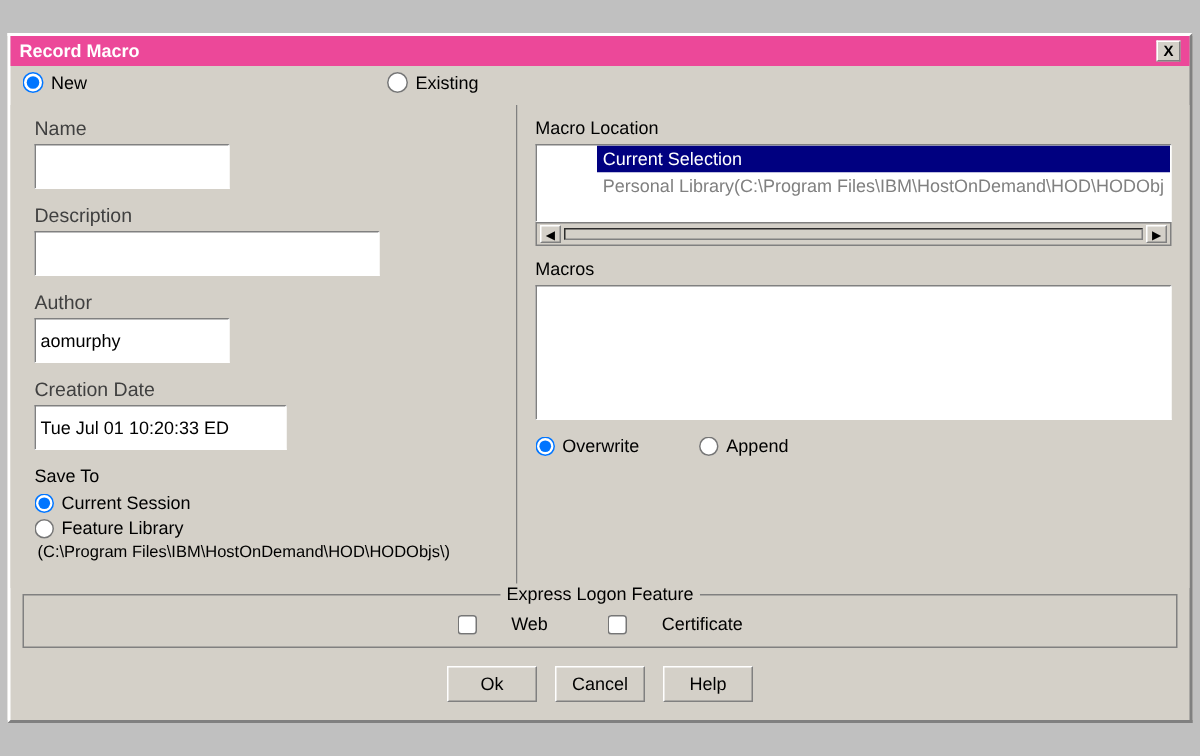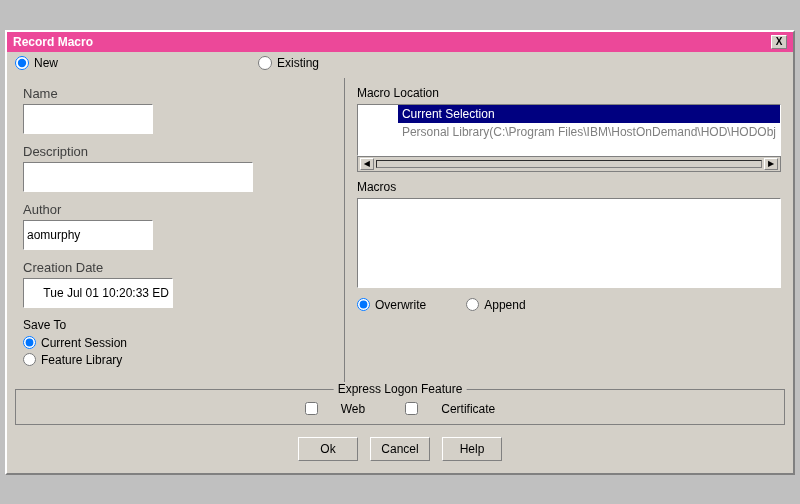--- a/index.html
+++ b/index.html
@@ -87,21 +87,21 @@
       border-color: #808080 #ffffff #ffffff #808080;
       background: white;
       height: 20px;
       font-size: 12px;
       padding: 14px 3px;
       outline: none;
     }
     .name-input { width: 130px; }
     .desc-input { width: 230px; }
     .author-input { width: 130px; }
-    .date-input { width: 150px; text-align: right; }
+    .date-input { width: 168px; }
     .field-group {
       margin-bottom: 10px;
     }
     .save-to-label {
       font-size: 12px;
       margin-bottom: 4px;
     }
     .save-to-option {
       display: flex;
       align-items: center;
@@ -284,20 +284,21 @@
       <div class="field-group">
         <div class="save-to-label">Save To</div>
         <div class="save-to-option">
           <input type="radio" name="save_to" checked="" style="">
           <span>Current Session</span>
         </div>
         <div class="save-to-option">
           <input type="radio" name="save_to" style="">
           <span>Feature Library</span>
         </div>
+        <div class="save-to-path">(C:\Program Files\IBM\HostOnDemand\HOD\HODObjs\)</div>
       </div>
     </div>
 
     <div class="right-panel">
       <div class="macro-location-label">Macro Location</div>
       <div class="location-list">
         <div class="location-item selected">Current Selection</div>
         <div class="location-item normal">Personal Library(C:\Program Files\IBM\HostOnDemand\HOD\HODObj</div>
       </div>
       <div class="scroll-container">

